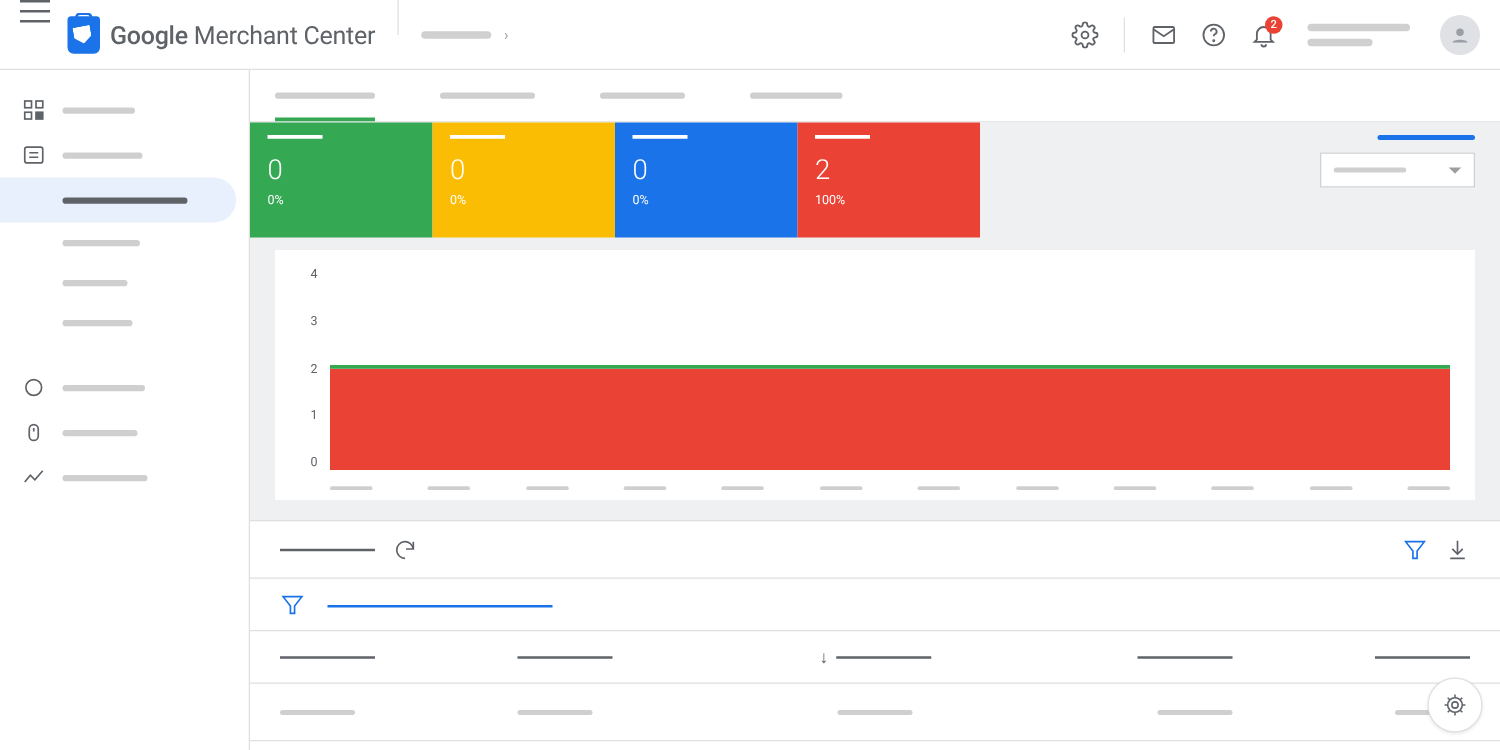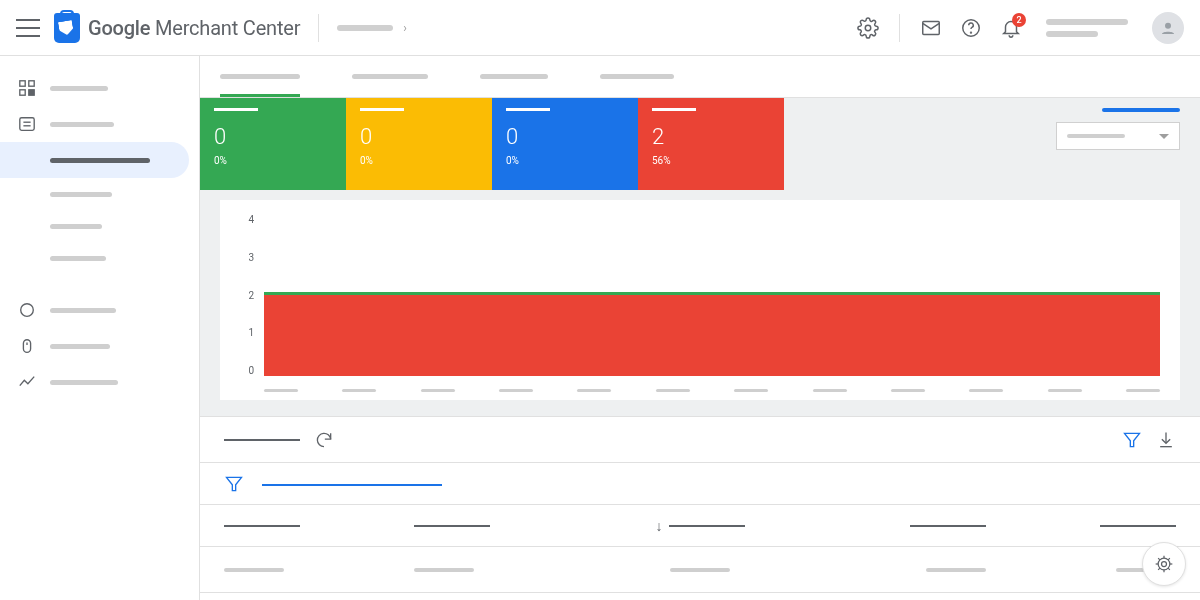--- a/index.html
+++ b/index.html
@@ -1,17 +1,17 @@
 <!DOCTYPE html>
 <html><head>
 <meta charset="utf-8">
 <style>
 * { box-sizing: border-box; margin: 0; padding: 0; }
 body { font-family: Roboto, 'Google Sans', Arial, sans-serif; background: #fff; width: 1200px; height: 600px; overflow: hidden; position: relative; }
-.header { height: 56px; border-bottom: 1px solid #e0e0e0; display: flex; align-items: center; padding: 0 16px; }
+.header { height: 56px; border-bottom: 1px solid #e0e0e0; display: flex; padding: 0 16px; }
 .hamburger { width: 24px; height: 18px; display: flex; flex-direction: column; justify-content: space-between; cursor: pointer; margin-right: 14px; }
 .hamburger span { display: block; height: 2px; background: #5f6368; }
 .logo { display: flex; align-items: center; }
 .logo-badge { width: 26px; height: 30px; background: #1a73e8; border-radius: 3px 3px 5px 5px; position: relative; margin-right: 8px; }
 .logo-badge::before { content: ''; position: absolute; top: -3px; left: 6px; right: 6px; height: 5px; border: 2px solid #1a73e8; border-bottom: none; border-radius: 4px 4px 0 0; }
 .logo-badge::after { content: ''; position: absolute; top: 8px; left: 5px; width: 14px; height: 14px; background: #fff; clip-path: polygon(0 0, 100% 0, 100% 60%, 50% 100%, 0 60%); transform: rotate(-10deg); }
 .logo-text { font-size: 20px; letter-spacing: -0.2px; color: #5f6368; }
 .logo-text b { font-weight: 500; color: #5f6368; }
 .vdiv { width: 1px; height: 28px; background: #e0e0e0; margin: 0 18px; }
 .crumb-skel { height: 6px; background: #d0d0d0; border-radius: 3px; }
@@ -230,21 +230,21 @@
             <div class="pct">0%</div>
           </div>
         <div class="card blue">
             <div class="top-line"></div>
             <div class="val">0</div>
             <div class="pct">0%</div>
           </div>
         <div class="card red">
             <div class="top-line"></div>
             <div class="val">2</div>
-            <div class="pct">56%</div>
+            <div class="pct">100%</div>
           </div>
         <div class="cards-right">
           <div class="rt-link"></div>
           <div class="dropdown">
               <div class="dd-skel"></div>
               <div class="caret"></div>
             </div>
 
         </div>
       </div>

